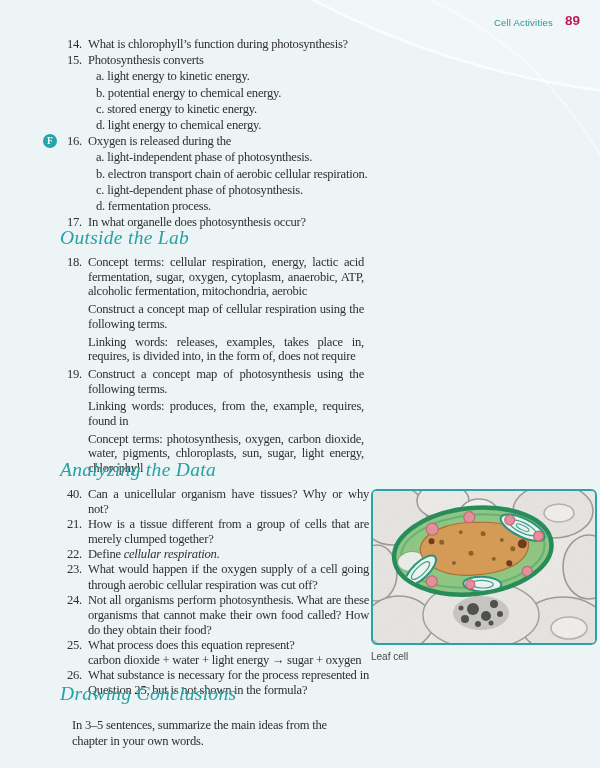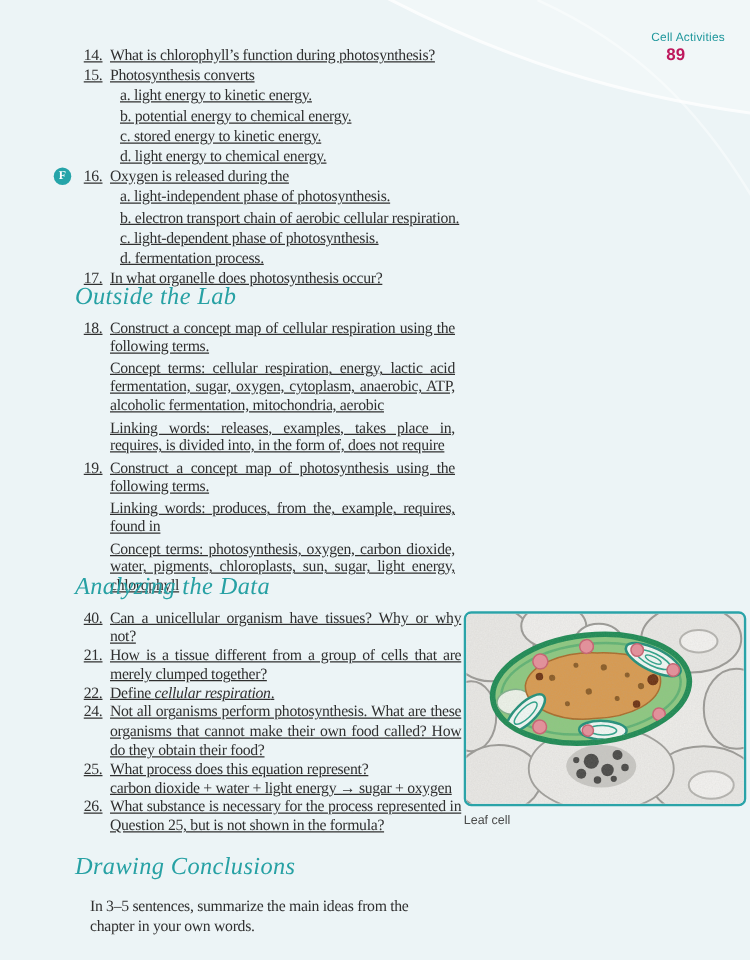--- a/index.html
+++ b/index.html
@@ -6,25 +6,25 @@
   .page{
     position:relative;
     width:600px;height:768px;
     background:#ecf4f6;
     font-family:"Liberation Serif", serif;
     color:#303030;
     overflow:hidden;
   }
   .swoosh{position:absolute;top:0;left:0;pointer-events:none;}
   
-  .hdr{position:absolute;top:25px;right:20px;display:flex;align-items:flex-start;flex-direction:column;}
+  .hdr{position:absolute;top:13px;right:20px;display:flex;align-items:flex-end;}
   .hdr .chapter{font-family:"Liberation Sans",sans-serif;font-size:9.5px;color:#1f979c;letter-spacing:.2px;}
   .hdr .pagenum{font-family:"Liberation Sans",sans-serif;font-size:13.5px;font-weight:bold;color:#be185d;margin-left:12px;}
   
-  .q{display:flex;position:relative;text-decoration:underline;}
+  .q{display:flex;position:relative;}
   .qnum{flex:0 0 22px;text-align:right;padding-right:6px;}
   .qbody{flex:1;}
   .block{position:absolute;left:60px;font-size:12.6px;letter-spacing:-0.25px;}
   .sec-title{
     font-family:"Liberation Serif",serif;font-style:italic;
     color:#27a1a4;font-size:19.5px;line-height:24px;letter-spacing:.3px;
     margin:0 0 5px 0;font-weight:normal;
   }
   
   .quiz-block{top:36px;width:360px;line-height:16.2px;}
@@ -105,22 +105,22 @@
       <span class="qnum">17.</span>
       <div class="qbody lead">In what organelle does photosynthesis occur?</div>
     </div>
   </div>
 
   <div class="block lab-block">
     <h2 class="sec-title">Outside the Lab</h2>
     <div class="q">
       <span class="qnum">18.</span>
       <div class="qbody">
+        <p>Concept terms: cellular respiration, energy, lactic acid fermentation, sugar, oxygen, cytoplasm, anaerobic, ATP, alcoholic fermentation, mitochondria, aerobic</p>
         <p>Construct a concept map of cellular respiration using the following terms.</p>
-        <p>Concept terms: cellular respiration, energy, lactic acid fermentation, sugar, oxygen, cytoplasm, anaerobic, ATP, alcoholic fermentation, mitochondria, aerobic</p>
         <p>Linking words: releases, examples, takes place in, requires, is divided into, in the form of, does not require</p>
       </div>
     </div>
     <div class="q">
       <span class="qnum">19.</span>
       <div class="qbody">
         <p>Construct a concept map of photosynthesis using the following terms.</p>
         <p>Linking words: produces, from the, example, requires, found in</p>
         <p>Concept terms: photosynthesis, oxygen, carbon dioxide, water, pigments, chloroplasts, sun, sugar, light energy, chlorophyll</p>
       </div>
@@ -138,20 +138,26 @@
     <div class="q">
       <span class="qnum">21.</span>
       <div class="qbody">
           <p>How is a tissue different from a group of cells that are merely clumped together?</p>
         </div>
     </div>
     <div class="q">
       <span class="qnum">22.</span>
       <div class="qbody">
           <p><span>Define </span><span class="term">cellular respiration</span><span>.</span></p>
+        </div>
+    </div>
+    <div class="q">
+      <span class="qnum">23.</span>
+      <div class="qbody">
+          <p>What would happen if the oxygen supply of a cell going through aerobic cellular respiration was cut off?</p>
         </div>
     </div>
     <div class="q">
       <span class="qnum">24.</span>
       <div class="qbody">
           <p>Not all organisms perform photosynthesis. What are these organisms that cannot make their own food called? How do they obtain their food?</p>
         </div>
     </div>
     <div class="q">
       <span class="qnum">25.</span>

